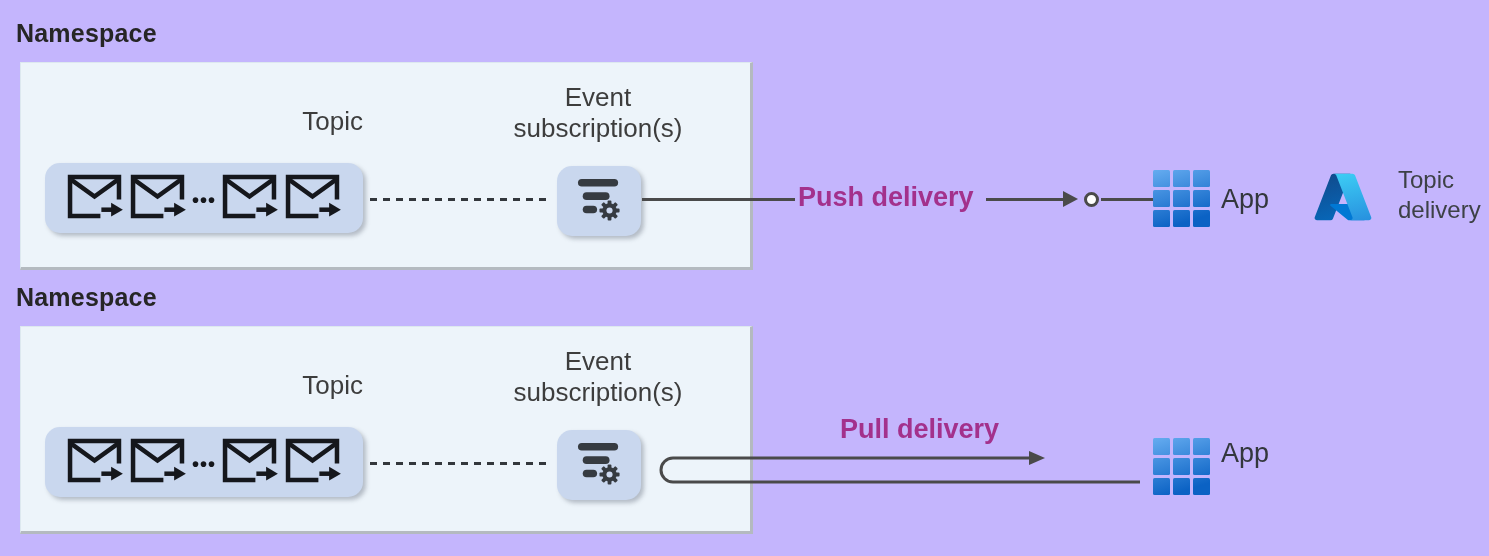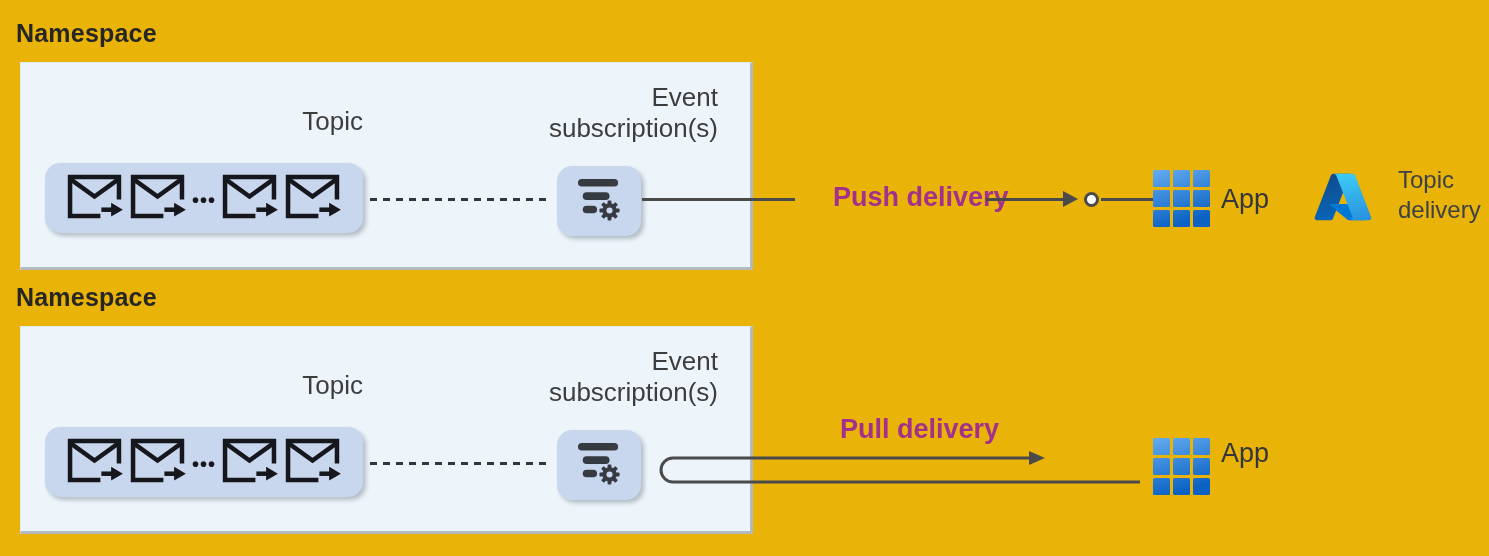--- a/index.html
+++ b/index.html
@@ -1,17 +1,17 @@
 <!DOCTYPE html>
 <html><head>
 <meta charset="utf-8">
 <style>
   html,body{margin:0;padding:0;background:#ffffff;}
   #stage{
-    position:relative;width:1489px;height:556px;overflow:hidden;background:#eab308;
+    position:relative;width:1489px;height:556px;overflow:hidden;background:#c4b5fd;
     font-family:"Liberation Sans",sans-serif;color:#3d3d3d;
   }
   .abs{position:absolute;}
   .ns-title{font-size:25px;font-weight:700;color:#262626;letter-spacing:.2px;}
   .ns-box{
     background:#edf4fa;
     border:1px solid #dde8ef;
     border-right:3px solid #b4bac0;
     border-bottom:3px solid #b4bac0;
     width:729px;height:204px;
@@ -39,21 +39,21 @@
   .endpoint{
     position:absolute;width:9px;height:9px;border:3px solid #4a4a4a;
     border-radius:50%;background:#ffffff;
   }
   .dots{
     font-size:20px;font-weight:700;letter-spacing:1px;color:#15171c;
     line-height:1;transform:translateY(2px);white-space:nowrap;
   }
   .applbl{font-size:27px;color:#33373c;}
   .azure-lbl{font-size:24px;color:#3d4146;line-height:30px;}
-  .sub-lbl{font-size:26px;color:#3d3d3d;line-height:31px;text-align:right;width:240px;}
+  .sub-lbl{font-size:26px;color:#3d3d3d;line-height:31px;text-align:center;width:240px;}
 </style>
 </head>
 <body>
 
 <div id="stage">
 
   <div class="abs ns-title" style="left:16px;top:19px;">Namespace</div>
 
   <div class="abs ns-box" style="left:20px;top:62px;"></div>
 
@@ -115,21 +115,21 @@
       <rect x="-2" y="-10.5" width="4" height="21" rx="1" transform="rotate(135)"></rect>
       <circle r="7.5"></circle>
       <circle r="3.2" fill="#cdd9f0"></circle>
     </g>
   </svg>
 </span>
   </div>
 
   <div class="hline" style="left:642px;top:198px;width:153px;"></div>
 
-  <div class="abs delivery" style="left:833px;top:182px;">Push delivery</div>
+  <div class="abs delivery" style="left:798px;top:182px;">Push delivery</div>
 
   <div class="hline" style="left:986px;top:198px;width:78px;"></div>
   <div class="arrowhead" style="left:1063px;top:191px;"></div>
   <div class="endpoint" style="left:1084px;top:192px;"></div>
   <div class="hline" style="left:1101px;top:198px;width:52px;"></div>
 
   <div class="abs" style="left:1153px;top:170px;">
   <svg viewBox="0 0 57 57" width="57" height="57" aria-hidden="true">
     <defs>
       <linearGradient id="gApp" gradientUnits="userSpaceOnUse" x1="0" y1="0" x2="18" y2="57">

